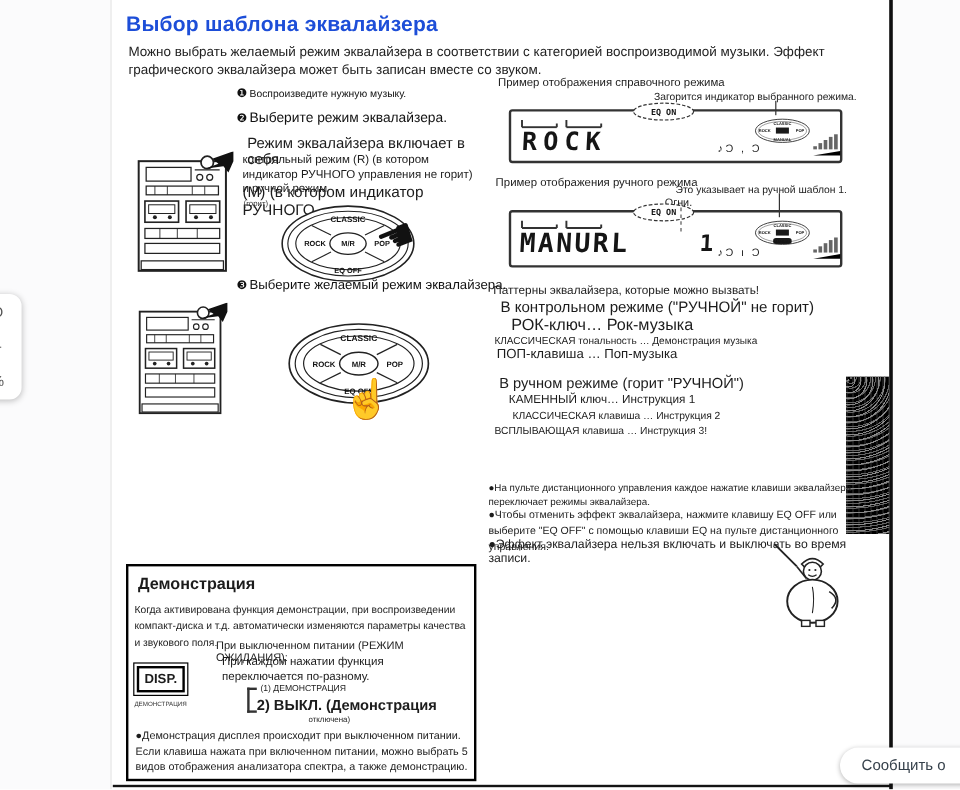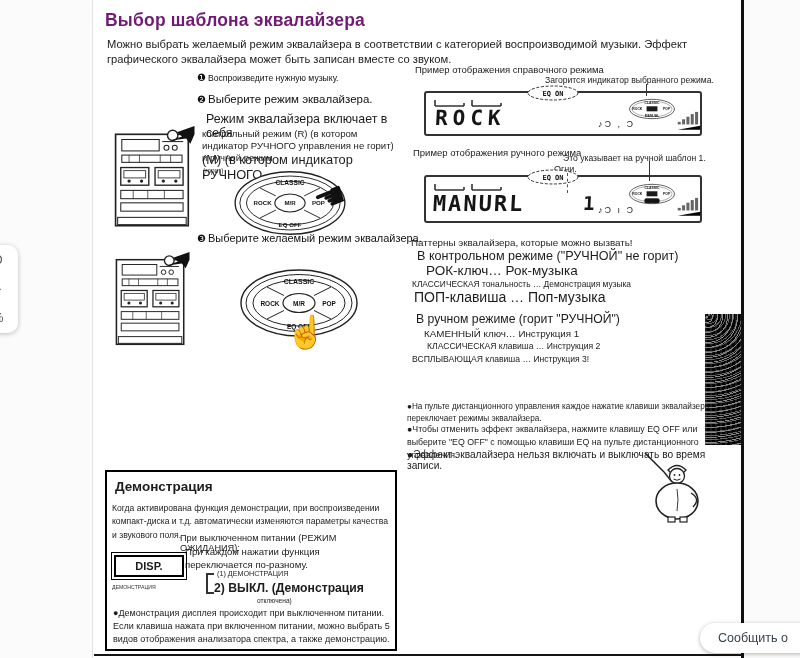--- a/index.html
+++ b/index.html
@@ -3,21 +3,21 @@
 <meta charset="utf-8">
 <style>
   * { margin:0; padding:0; box-sizing:border-box; }
   body { font-family:"Liberation Sans", sans-serif; background:#fff; }
   #screen { position:relative; width:800px; height:658px; background:#fbfbfc; overflow:hidden; color:#1c1c1c; }
   .abs { position:absolute; }
   .page { left:92px; top:0; width:649px; height:658px; background:#ffffff; border-left:1px solid #e4e4e4; }
   .page-right-line { left:741px; top:0; width:3px; height:658px; background:#101010; }
   .page-bottom-line { left:94px; top:654px; width:648px; height:2px; background:#141414; }
 
-  .title { left:105px; top:10px; font-size:17.5px; font-weight:bold; letter-spacing:.2px; color:#701a75; }
+  .title { left:105px; top:10px; font-size:17.5px; font-weight:bold; letter-spacing:.2px; color:#1d4ed8; }
   .intro { left:107px; top:37px; width:620px; font-size:11.2px; line-height:1.35; color:#222; }
 
   .step { color:#111; }
   .step1 { left:197px; top:72px; font-size:8.6px;text-align:right; }
   .step2 { left:197px; top:93px; font-size:11.5px; }
   .step3 { left:197px; top:232px; font-size:11px; }
   .stepnum { font-size:10px; margin-right:2px; }
   .d1 { left:206px; top:112px; font-size:12.4px; width:195px; }
   .d2 { left:202px; top:128px; font-size:9.6px; width:196px; line-height:1.25; }
   .d3 { left:202px; top:152px; font-size:12.8px; width:200px; }
@@ -55,21 +55,21 @@
   .notes2 { left:172px; top:28px; }
   .mini { left:202px; top:4px; }
   .mini2 { left:202px; top:5px; }
   .spec { left:250px; top:16px; }
   .spec2 { left:250px; top:18px; }
 
   .pat-head { left:411px; top:237px; font-size:9.8px; }
   .pat-ctl-title { left:417px; top:249px; font-size:12.6px; }
   .pat-ctl-0 { left:426px; top:263px; font-size:13.5px; }
   .pat-ctl-1 { left:412px; top:279px; font-size:8.4px; }
-  .pat-ctl-2 { left:414px; top:289px; font-size:14px; }
+  .pat-ctl-2 { left:414px; top:289px; font-size:11px; }
   .pat-man-title { left:416px; top:312px; font-size:12.2px; }
   .pat-man-0 { left:424px; top:328px; font-size:9.8px; }
   .pat-man-1 { left:412px; top:341px; font-size:8.6px;padding-left:15px; }
   .pat-man-2 { left:412px; top:354px; font-size:8.6px; }
 
   .texture { left:705px; top:314px; width:36px; height:131px; background-color:#0b0b0b;
     background-image:
       repeating-radial-gradient(circle at 2px 3px, #8a8a8a 0 .8px, transparent 1px 5px),
       repeating-radial-gradient(circle at 4px 1px, #666 0 .8px, transparent 1px 4px),
       repeating-linear-gradient(90deg, #1a1a1a 0 2px, #000 2px 5px); }
@@ -78,21 +78,21 @@
   .note-1 { left:407px; top:423px; width:332px; font-size:8.8px; line-height:1.5; }
   .note-2 { left:407px; top:449px; width:332px; font-size:10.2px; }
 
   .maestro { left:633px; top:449px; }
 
   .demo-box { left:105px; top:470px; width:292px; height:181px; border:2px solid #000; background:#fff; }
   .demo-title { left:8px; top:7px; font-size:13.5px; font-weight:bold; }
   .demo-body { left:5px; top:30px; width:280px; font-size:8.6px; line-height:1.55; }
   .demo-sb1 { left:73px; top:61px; font-size:9.2px; }
   .demo-sb2 { left:78px; top:74px; width:205px; font-size:9.6px; line-height:1.35; }
-  .disp-btn { left:7px; top:83px; width:70px; height:22px; border:2px solid #000; outline:1px solid #000; outline-offset:2px;
+  .disp-btn { left:7px; top:83px; width:40px; height:22px; border:2px solid #000; outline:1px solid #000; outline-offset:2px;
     font-size:11px; font-weight:bold; text-align:center; line-height:19px; background:#fff; }
   .disp-lbl { left:5px; top:112px; font-size:5.2px; color:#333; }
   .bracket { left:99px; top:101px; width:8px; height:21px; border-left:2px solid #333; border-top:2px solid #333; border-bottom:2px solid #333; }
   .demo-opt1 { left:110px; top:97px; font-size:7.2px; }
   .demo-opt2 { left:107px; top:109px; font-size:12.2px; font-weight:700; }
   .demo-opt2s { left:150px; top:125px; font-size:6.6px; }
   .demo-foot { left:6px; top:135px; width:281px; font-size:9px; line-height:1.45; }
 
   .zoom-widget { left:-22px; top:245px; width:40px; height:88px; background:#fff; border-radius:10px;
     box-shadow:0 1px 5px rgba(0,0,0,.25); display:flex; flex-direction:column; align-items:center;

